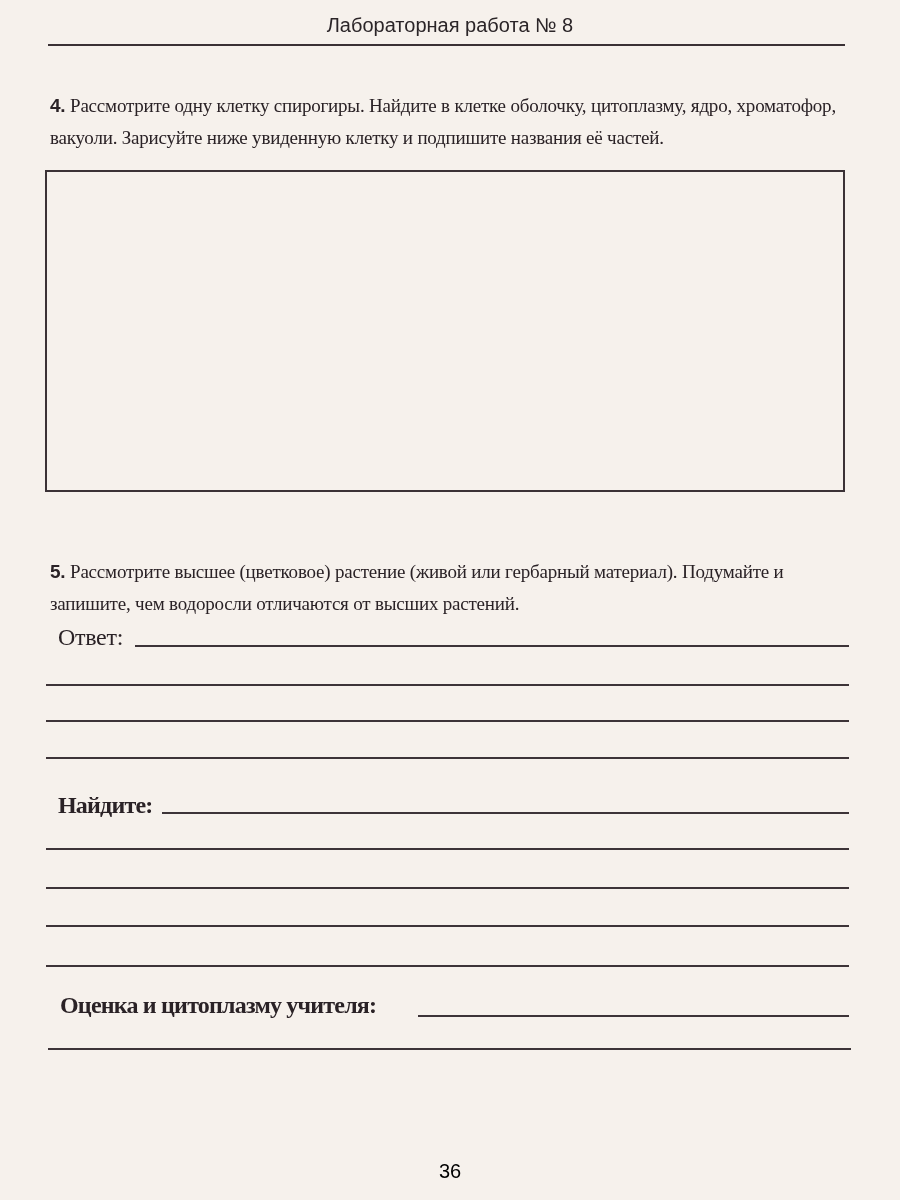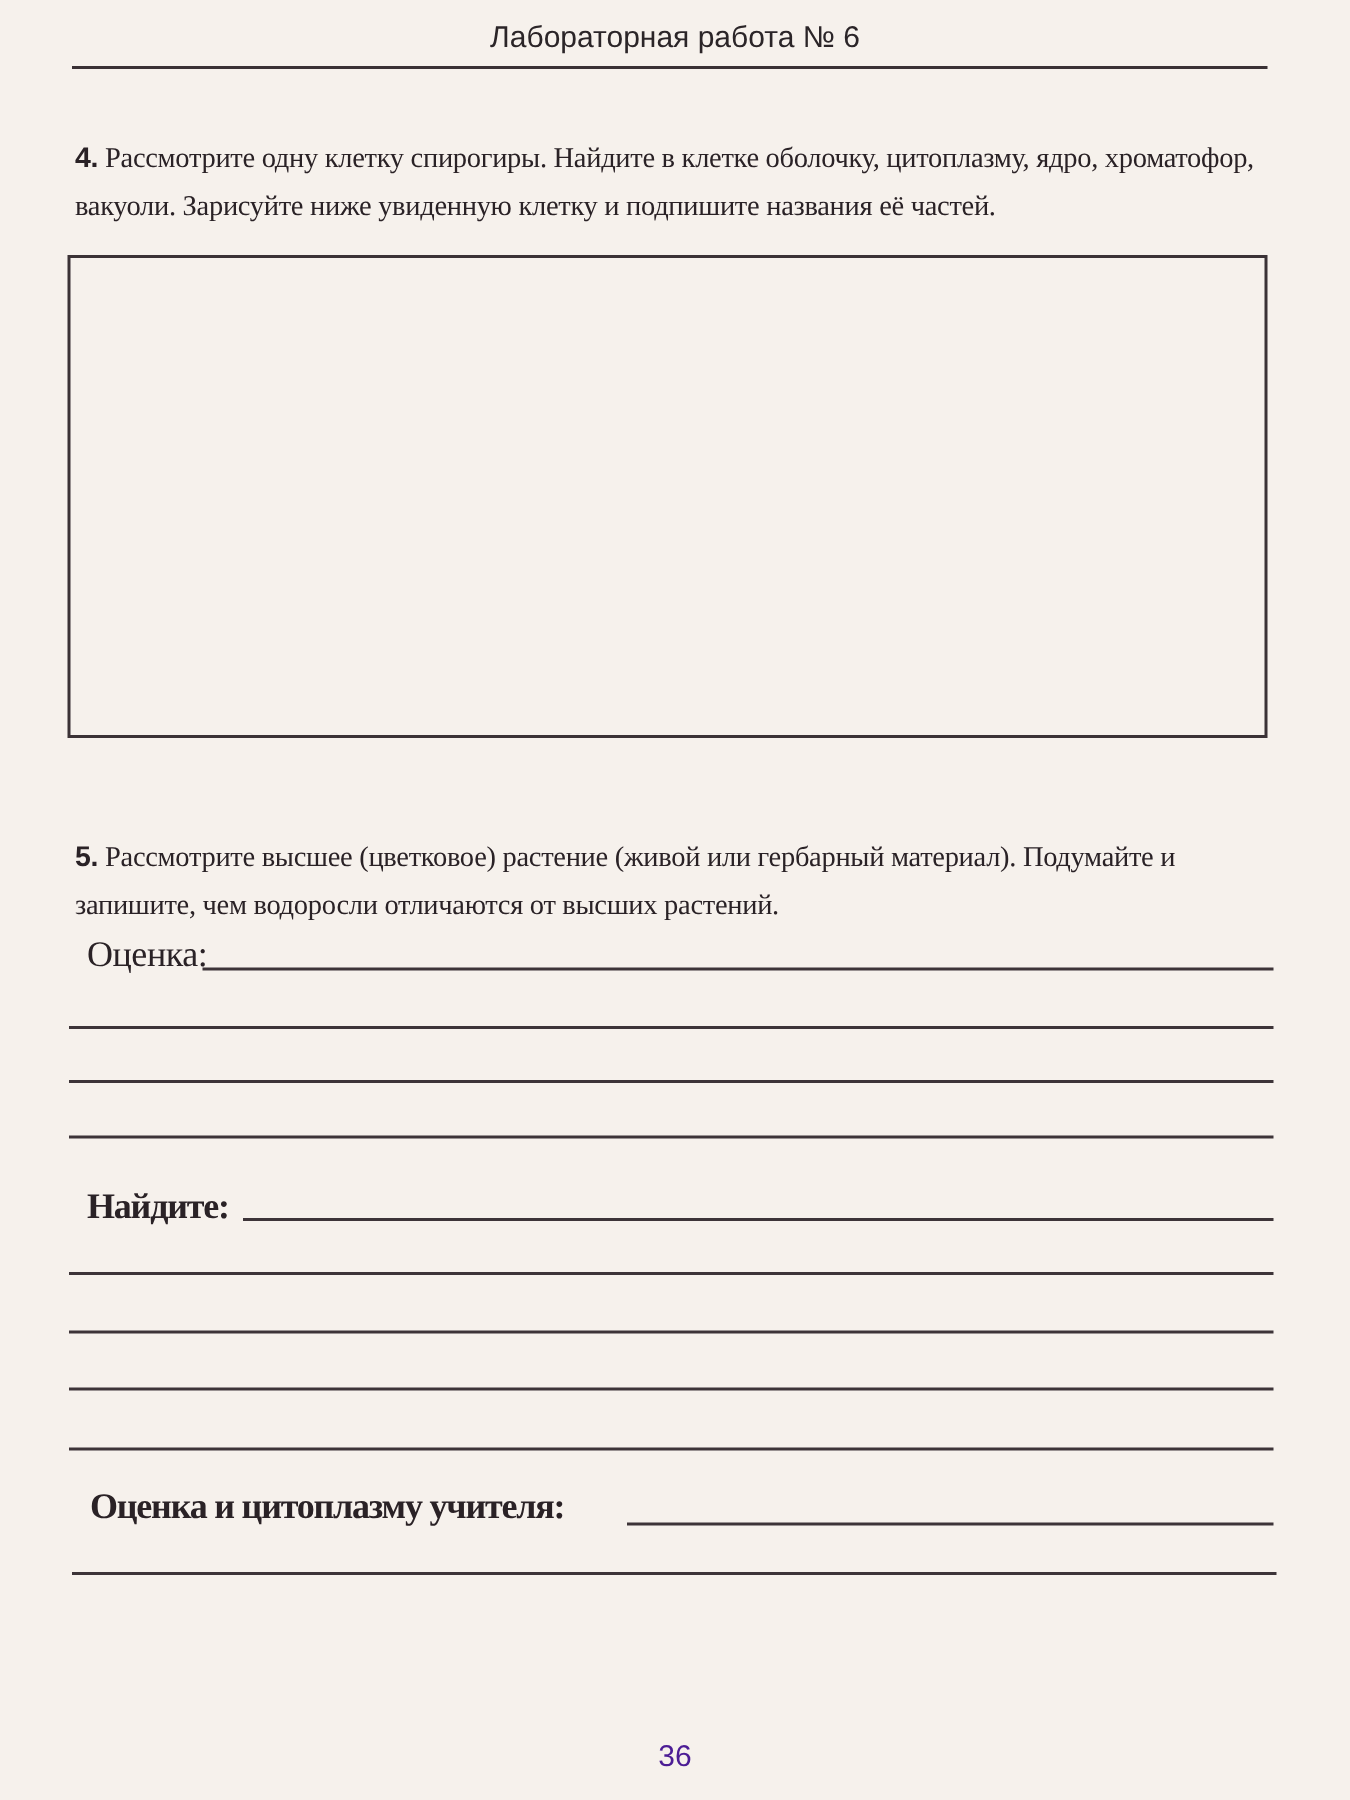--- a/index.html
+++ b/index.html
@@ -22,42 +22,42 @@
     position:absolute; left:45px; top:170px; width:800px; height:322px;
     border:2px solid #3b3236; box-sizing:border-box;
   }
   .label {
     position:absolute; font-size:24px; font-weight:bold; letter-spacing:-0.8px;
   }
   .label.answer { font-weight:normal; letter-spacing:-0.3px; }
   .line { position:absolute; height:2px; background:#3d3438; }
   .page-number {
     position:absolute; left:0; width:900px; top:1160px; text-align:center;
-    font-family:"Liberation Sans", sans-serif; font-size:20px; color:#4c1d95;
+    font-family:"Liberation Sans", sans-serif; font-size:20px; color:#000000;
   }
 </style>
 </head>
 <body>
 
-<div class="header-title">Лабораторная работа № 6</div>
+<div class="header-title">Лабораторная работа № 8</div>
 <div class="header-rule"></div>
 
 <div class="task" style="top:66px;">
   <span class="num">4.</span>
   <span>Рассмотрите одну клетку спирогиры. Найдите в клетке оболочку, цитоплазму, ядро, хроматофор, вакуоли. Зарисуйте ниже увиденную клетку и подпишите названия её частей.</span>
 </div>
 
 <div class="draw-box"></div>
 
 <div class="task" style="top:532px;">
   <span class="num">5.</span>
   <span>Рассмотрите высшее (цветковое) растение (живой или гербарный материал). Подумайте и запишите, чем водоросли отличаются от высших растений.</span>
 </div>
 
-<div class="label answer" style="left:58px; top:624px;">Оценка:</div>
+<div class="label answer" style="left:58px; top:624px;">Ответ:</div>
 <div class="line" style="left:135px; width:714px; top:645px;"></div>
 <div class="line" style="left:46px; width:803px; top:684px;"></div>
 <div class="line" style="left:46px; width:803px; top:720px;"></div>
 <div class="line" style="left:46px; width:803px; top:757px;"></div>
 
 <div class="label" style="left:58px; top:792px;">Найдите:</div>
 <div class="line" style="left:162px; width:687px; top:812px;"></div>
 <div class="line" style="left:46px; width:803px; top:848px;"></div>
 <div class="line" style="left:46px; width:803px; top:887px;"></div>
 <div class="line" style="left:46px; width:803px; top:925px;"></div>

